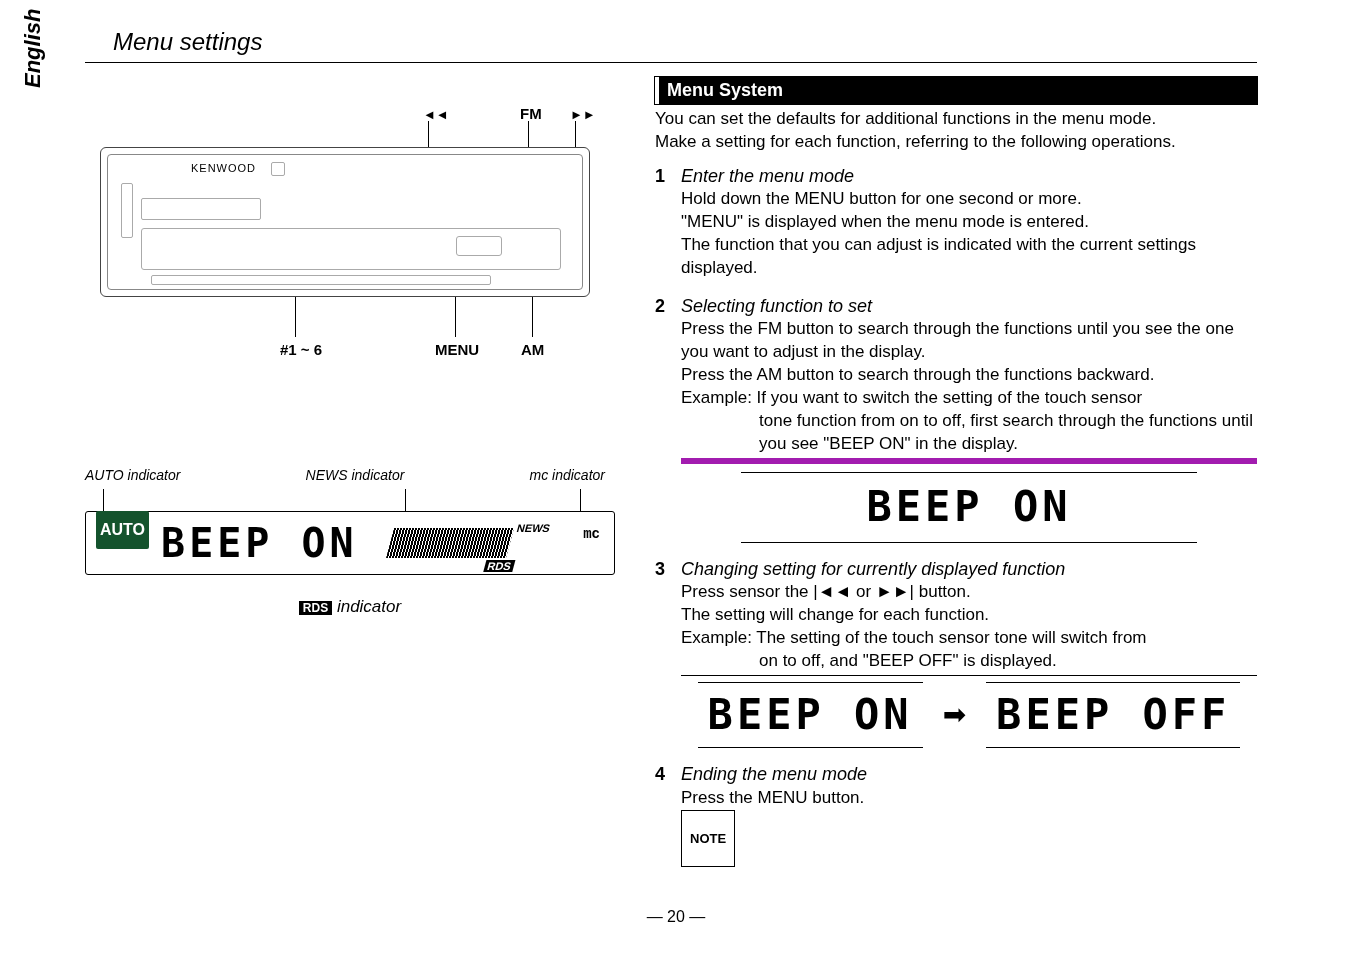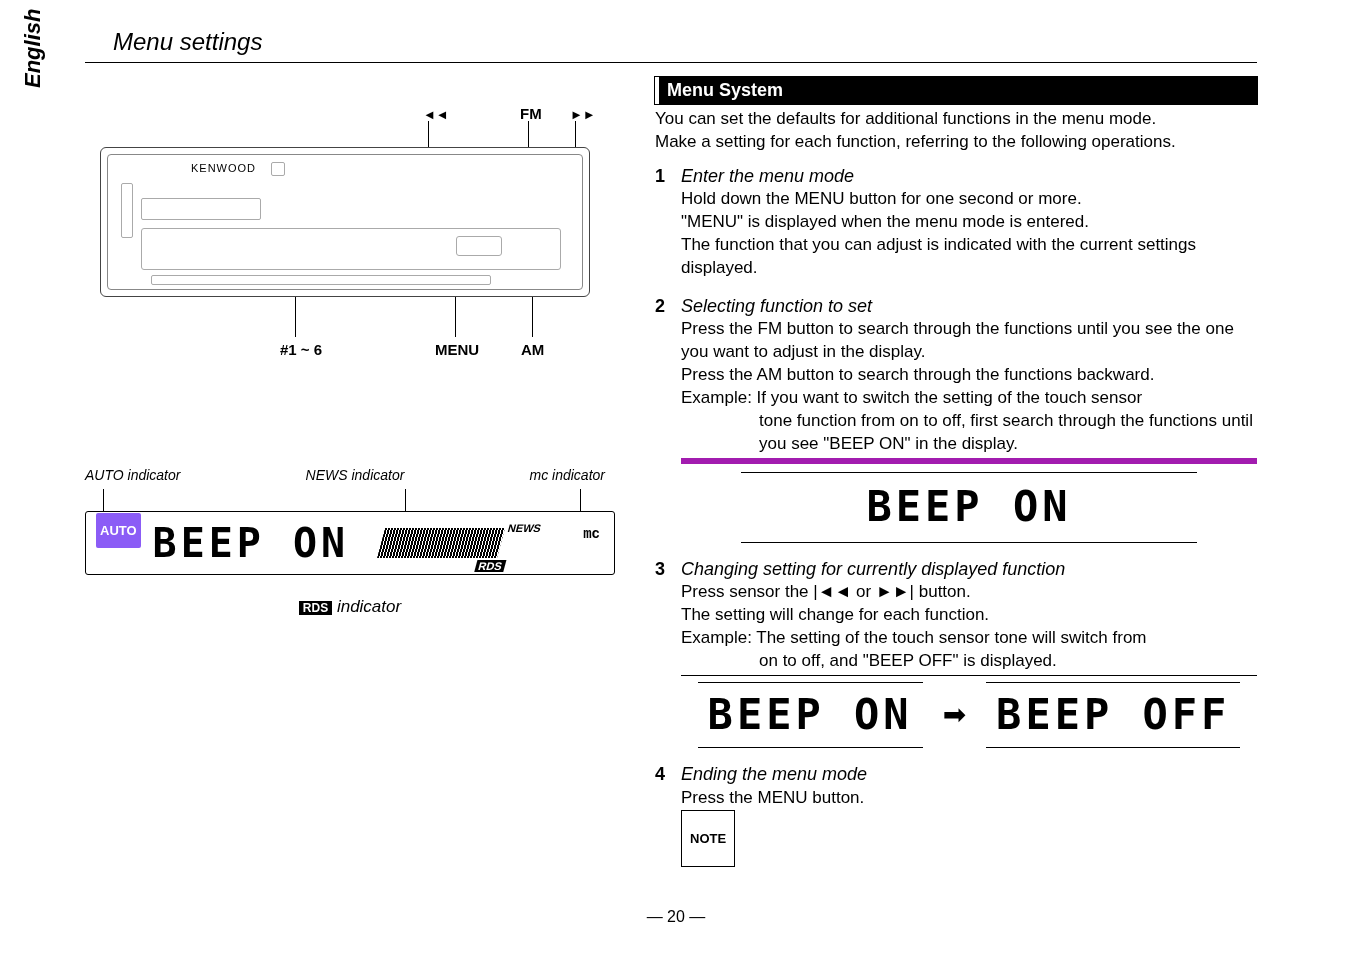--- a/index.html
+++ b/index.html
@@ -86,21 +86,21 @@
   .ind-leaders { position: relative; height: 22px; }
   .lcd-frame {
     border: 1px solid #000;
     border-radius: 3px;
     padding: 8px 14px 8px 10px;
     display: flex;
     align-items: center;
     gap: 12px;
   }
   .badge-auto {
-    background: #8b5cf6; color: #fff; font-size: 13px; font-weight: bold;
+    background: #14532d; color: #fff; font-size: 16px; font-weight: bold;
     padding: 10px 4px; border-radius: 2px;
     margin-top: -26px;
   }
   .seg { font-family: monospace; font-weight: bold; letter-spacing: 4px; font-size: 40px; }
   .graphic {
     width: 120px; height: 30px;
     background: repeating-linear-gradient(90deg,#000 0 2px,#fff 2px 3px);
     transform: skewX(-15deg);
     margin-left: 20px;
     position: relative;

